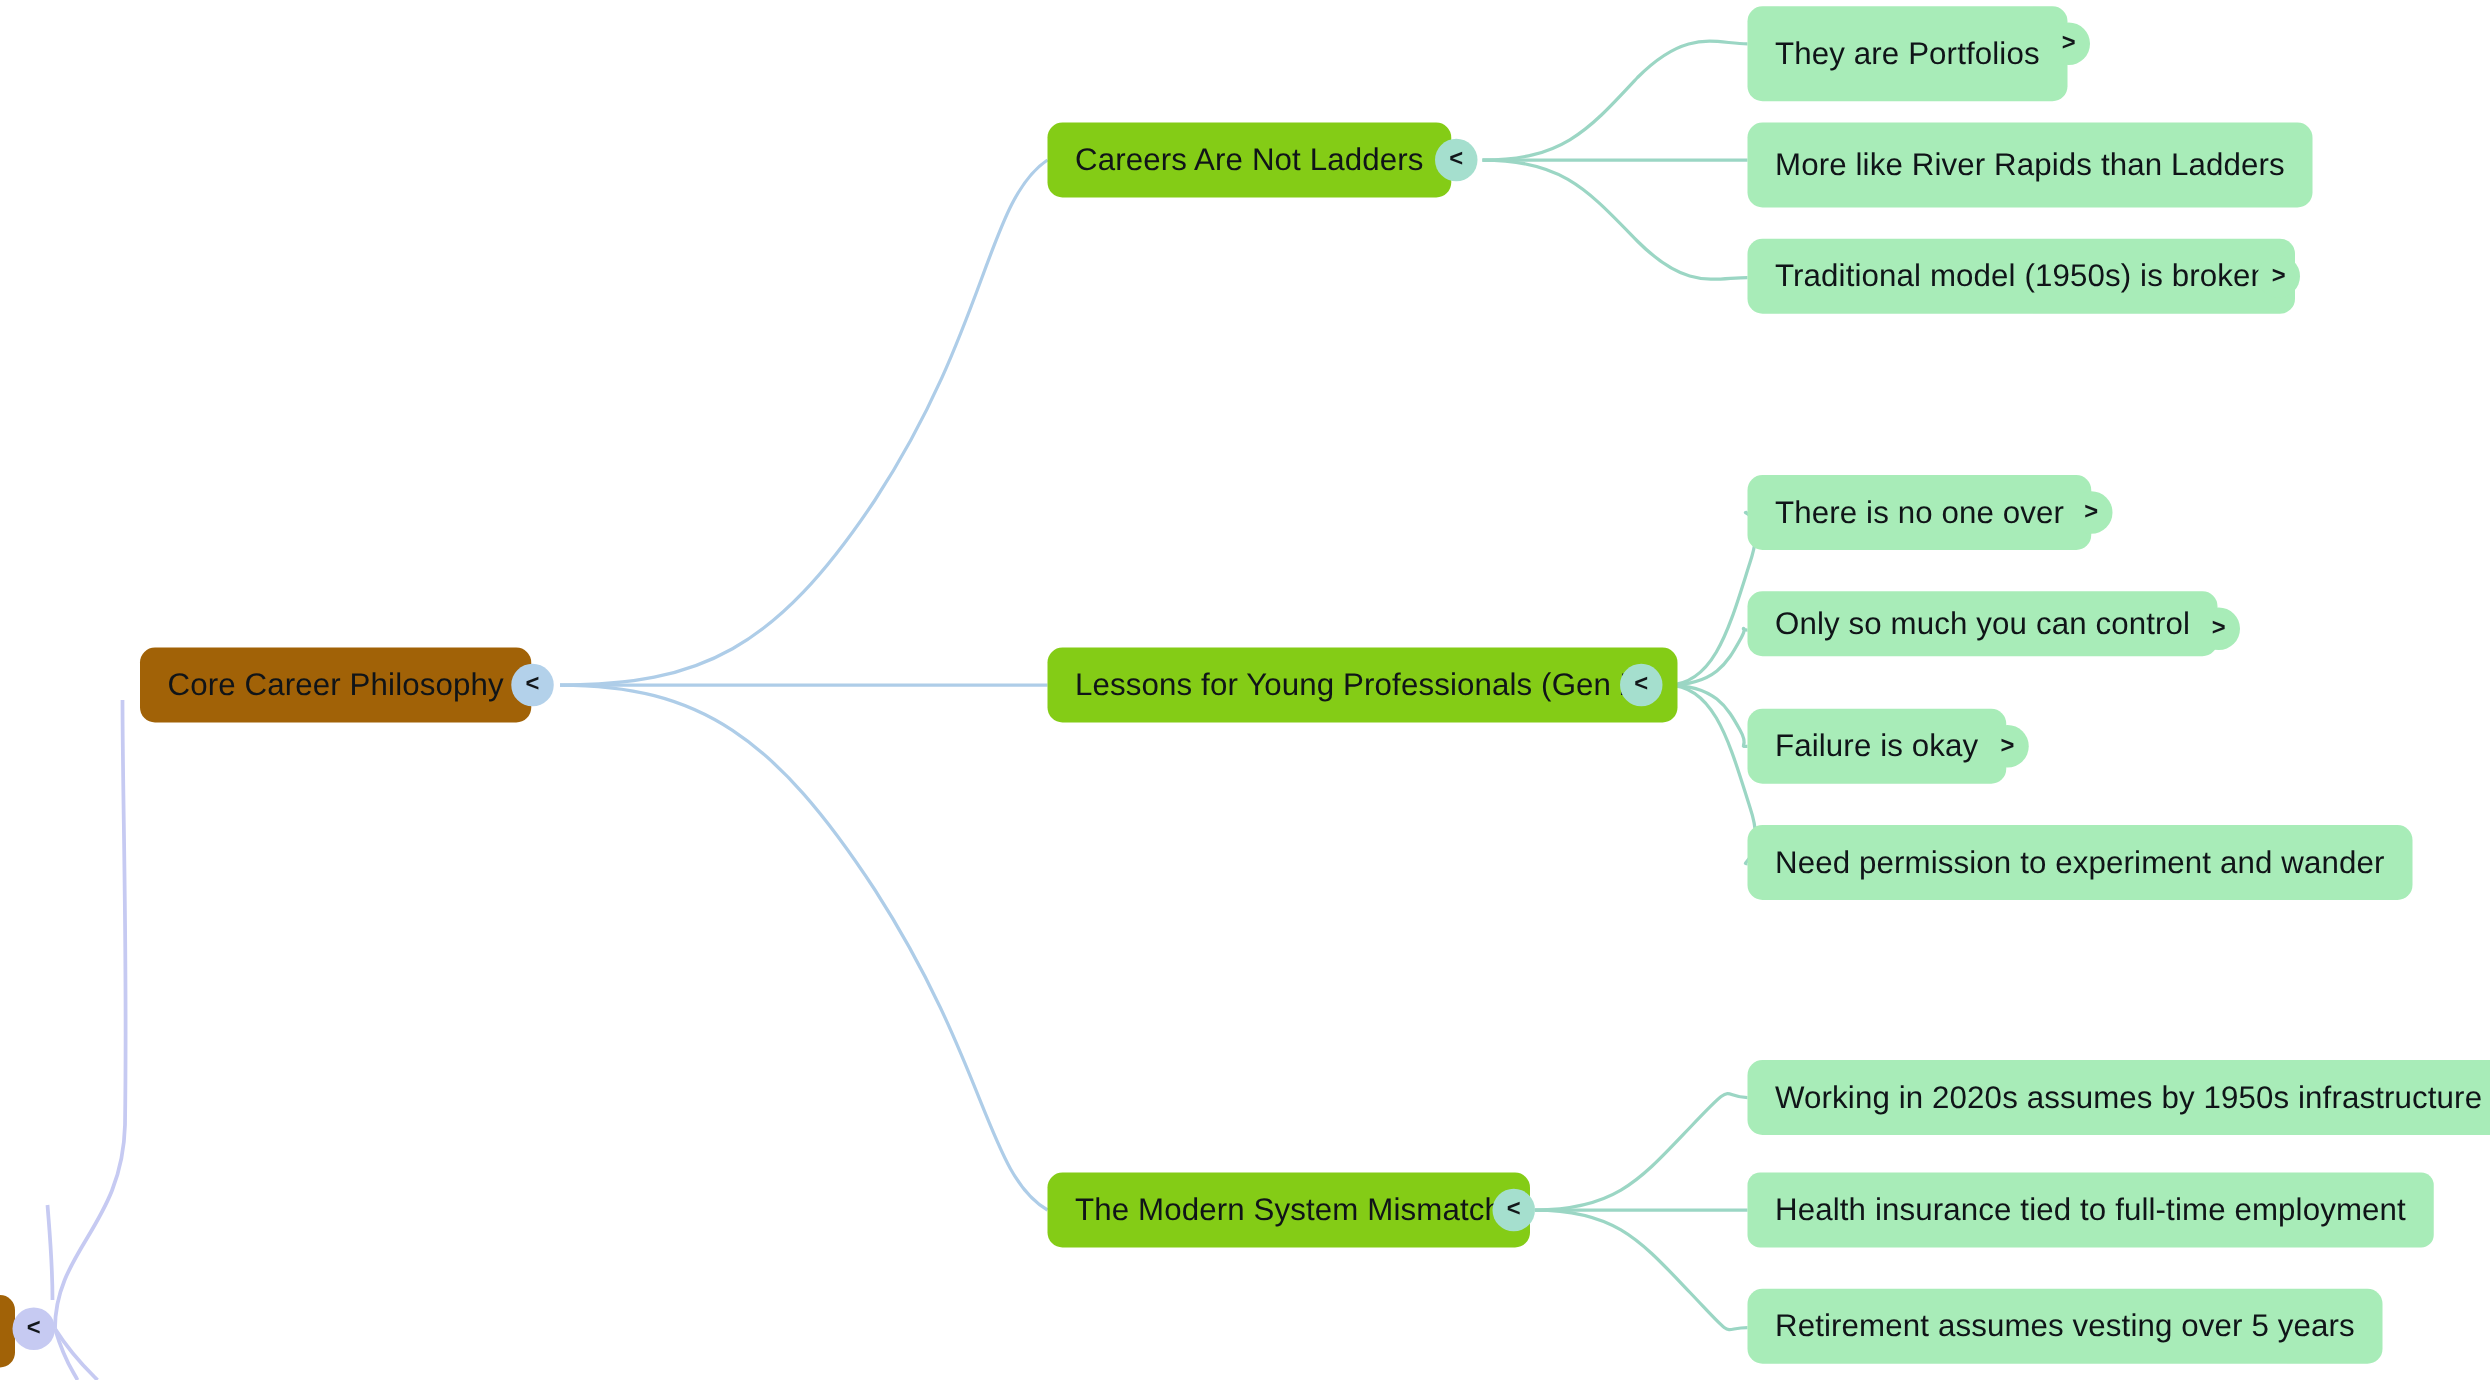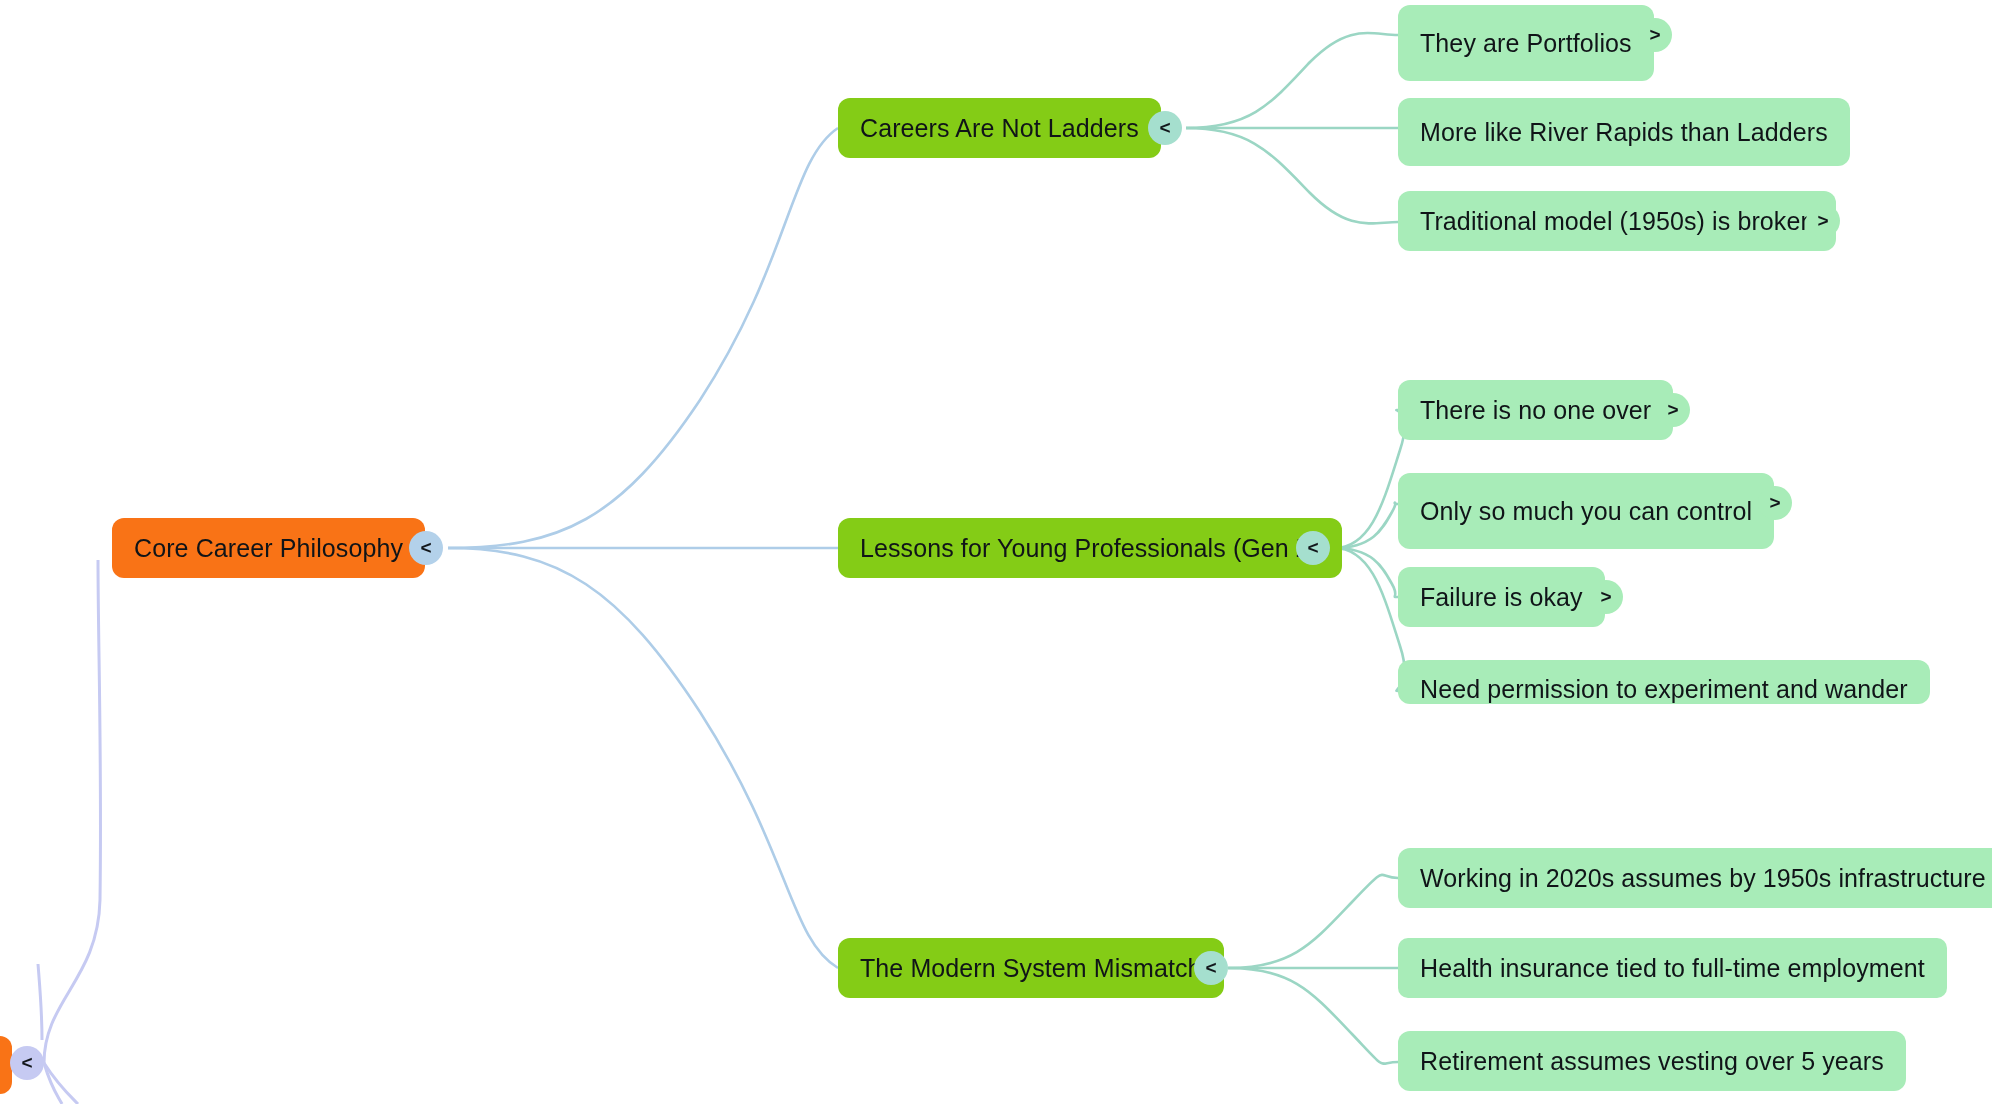--- a/index.html
+++ b/index.html
@@ -39,21 +39,21 @@
     padding: 0 22px;
     color: #101418;
     font-size: 25px;
     line-height: 1.15;
     letter-spacing: 0.1px;
     white-space: nowrap;
     cursor: pointer;
     user-select: none;
   }
 
-  .node.root  { background: #f97316; }
+  .node.root  { background: #a16207; }
   .node.branch{ background: #84cc16; }
   .node.leaf  { background: #a8ecb8; }
 
   .node-label {
     display: block;
   }
 
   .toggle {
     position: absolute;
     width: 34px;
@@ -146,31 +146,31 @@
   <div class="node branch" style="left:838px; top:518px; height:60px;">
     <span class="node-label">Lessons for Young Professionals (Gen Z)</span>
   </div>
   <div class="toggle branch-t" style="left:1296px; top:531px;">&lt;</div>
 
   <div class="node leaf" style="left:1398px; top:380px; height:60px;">
     <span class="node-label">There is no one over</span>
   </div>
   <div class="toggle leaf-t" style="left:1656px; top:393px;">&gt;</div>
 
-  <div class="node leaf" style="left:1398px; top:473px; height:76px;">
+  <div class="node leaf" style="left:1398px; top:473px; height:52px;">
     <span class="node-label">Only so much you can control</span>
   </div>
   <div class="toggle leaf-t" style="left:1758px; top:486px;">&gt;</div>
 
   <div class="node leaf" style="left:1398px; top:567px; height:60px;text-align:right;">
     <span class="node-label">Failure is okay</span>
   </div>
   <div class="toggle leaf-t" style="left:1589px; top:580px;">&gt;</div>
 
-  <div class="node leaf" style="left:1398px; top:660px; height:44px;align-items:flex-end;">
+  <div class="node leaf" style="left:1398px; top:660px; height:60px;">
     <span class="node-label">Need permission to experiment and wander</span>
   </div>
 
   <div class="node branch" style="left:838px; top:938px; height:60px;">
     <span class="node-label">The Modern System Mismatch</span>
   </div>
   <div class="toggle branch-t" style="left:1194px; top:951px;">&lt;</div>
 
   <div class="node leaf" style="left:1398px; top:848px; height:60px;">
     <span class="node-label">Working in 2020s assumes by 1950s infrastructure</span>

